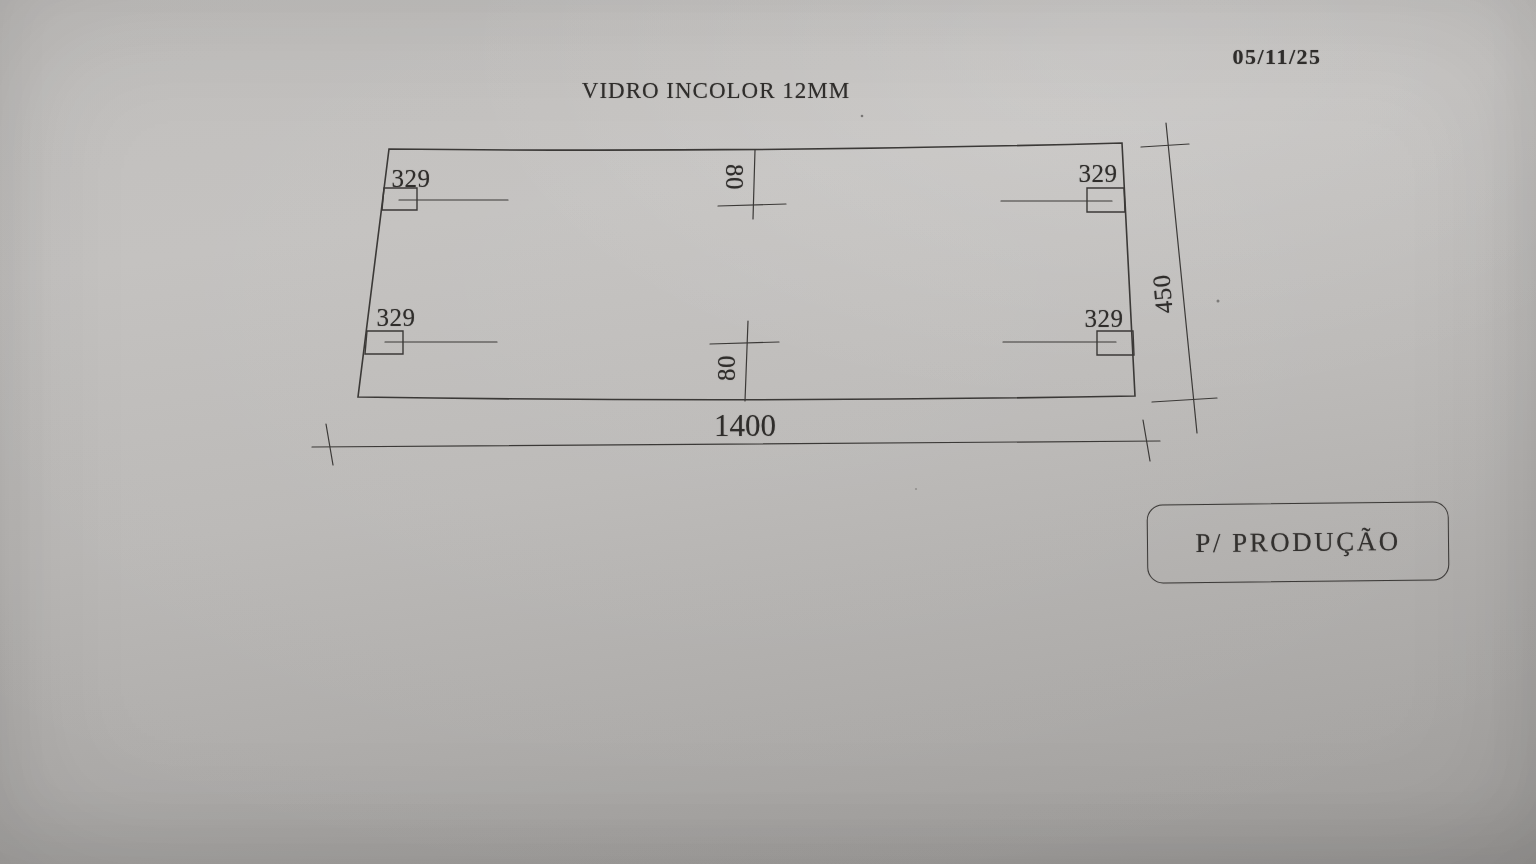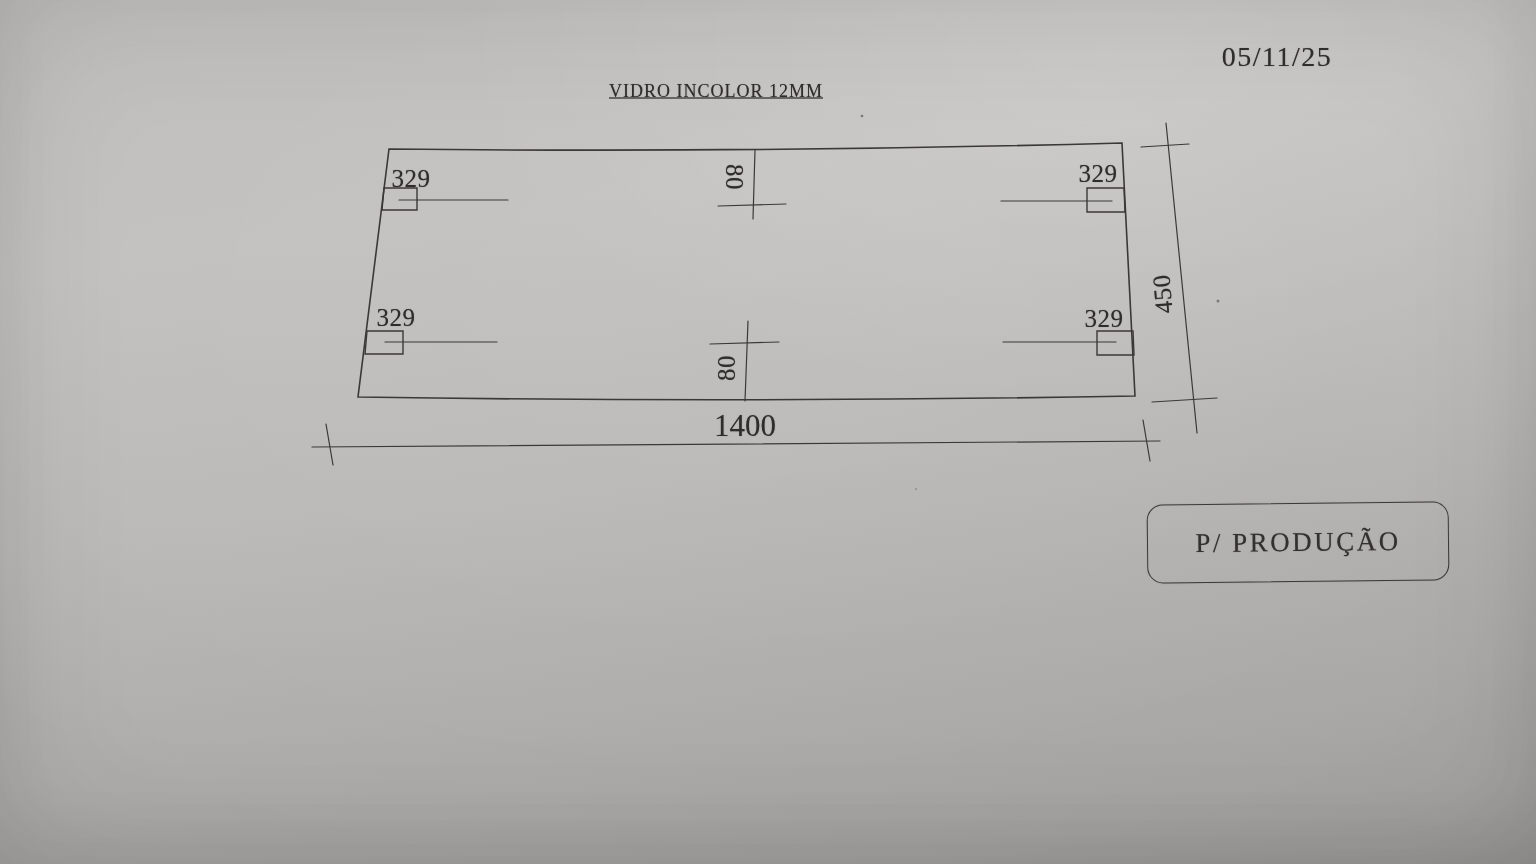--- a/index.html
+++ b/index.html
@@ -19,22 +19,22 @@
   svg.lines{position:absolute;left:0;top:0;filter:blur(0.3px);}
   .lbl{
     position:absolute;color:#2f2d2b;white-space:nowrap;
     text-shadow:0 0 1px rgba(62,60,58,0.55);
     transform:translate(-50%,-50%);
   }
   .num{font-size:25px;letter-spacing:0.5px;}
   .rot-cw{transform:translate(-50%,-50%) rotate(90deg);}
   .rot-ccw{transform:translate(-50%,-50%) rotate(-90deg);}
   .rot-height{transform:translate(-50%,-50%) rotate(-95deg);}
-  .title{font-size:18px;letter-spacing:1px;text-decoration:underline;}
-  .date{font-size:28px;letter-spacing:1.5px;}
+  .title{font-size:23px;letter-spacing:1px;}
+  .date{font-size:22px;letter-spacing:1.5px;font-weight:bold;}
   .width-num{font-size:31px;}
   .stamp{
     position:absolute;left:1147px;top:503px;width:300px;height:77px;
     border:1.6px solid #3b3937;border-radius:16px;
     display:flex;align-items:center;justify-content:center;
     transform:rotate(-0.6deg);
     box-shadow:0 0 1px rgba(60,58,56,0.4);
   }
   .stamp span{
     font-size:27px;letter-spacing:2.5px;color:#33312f;

